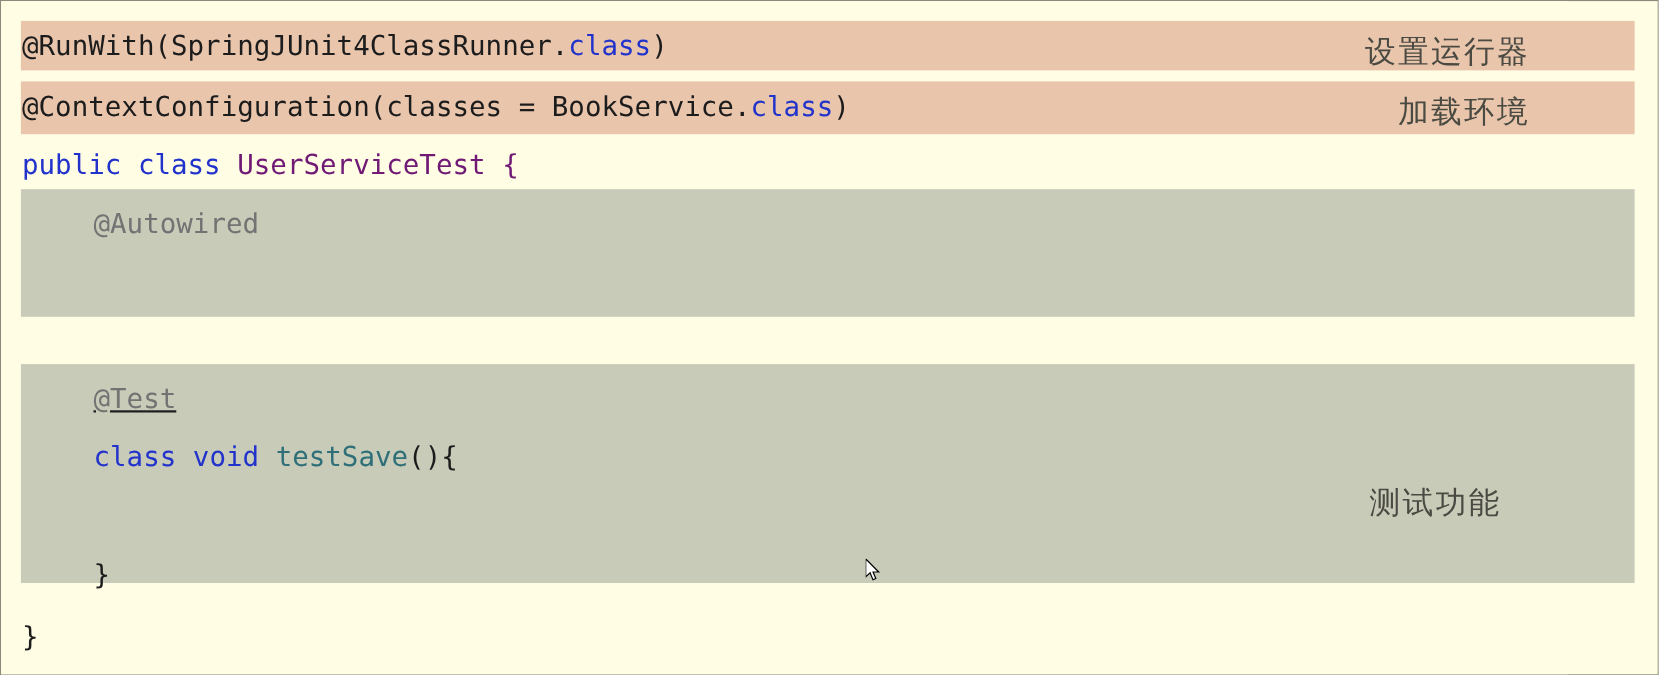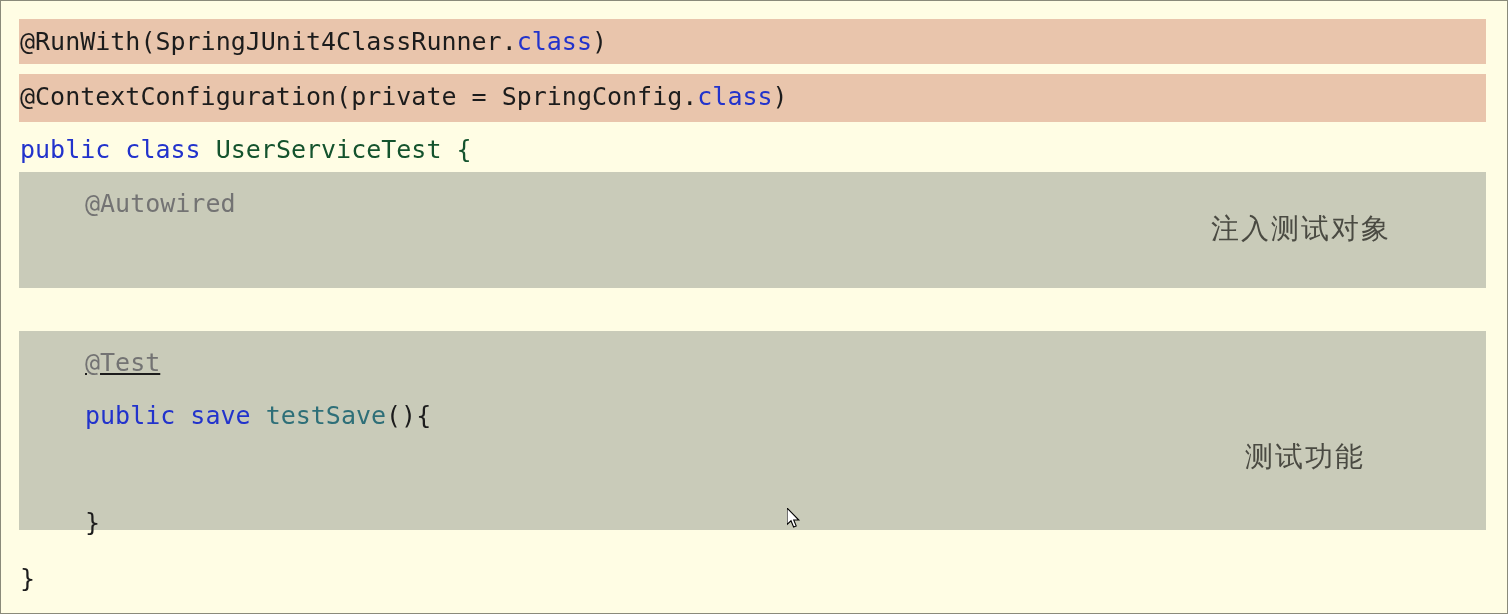--- a/index.html
+++ b/index.html
@@ -53,21 +53,21 @@
     font-size: 25px;
     line-height: 30px;
     letter-spacing: 0px;
     color: #1c1c1c;
     font-family: "DejaVu Sans Mono", "Liberation Mono", monospace;
   }
 
   
   .kw    { color: #2233cc; }
   .anno  { color: #737373; }
-  .type  { color: #14532d; }
+  .type  { color: #701a75; }
   .field { color: #8a4a9a; }
   .meth  { color: #2e6f78; }
   .punc  { color: #1c1c1c; }
 
   
   #l-runwith  { top: 26px;  left: 19px; }
   #l-ctxcfg   { top: 81px;  left: 19px; }
   #l-class    { top: 134px; left: 19px; }
   #l-autowire { top: 188px; left: 84px; }
   #l-field    { top: 241px; left: 84px; }
@@ -108,37 +108,38 @@
 
   <div class="code-surface">
 
     <div class="band salmon" id="band-runwith"></div>
     <div class="band salmon" id="band-ctxcfg"></div>
     <div class="band sage" id="band-autowire"></div>
     <div class="band sage" id="band-test"></div>
 
     <div class="line" id="l-runwith"><span class="punc">@RunWith(SpringJUnit4ClassRunner.</span><span class="kw">class</span><span class="punc">)</span></div>
 
-    <div class="line" id="l-ctxcfg"><span class="punc">@ContextConfiguration(private = SpringConfig.</span><span class="kw">class</span><span class="punc">)</span></div>
+    <div class="line" id="l-ctxcfg"><span class="punc">@ContextConfiguration(classes = BookService.</span><span class="kw">class</span><span class="punc">)</span></div>
 
     <div class="line" id="l-class"><span class="kw">public class </span><span class="type">UserServiceTest {</span></div>
 
     <div class="line" id="l-autowire"><span class="anno">@Autowired</span></div>
 
 
     <div class="line" id="l-test"><span class="anno">@Test</span></div>
 
-    <div class="line" id="l-method"><span class="kw">public save </span><span class="meth">testSave</span><span class="punc">(){</span></div>
+    <div class="line" id="l-method"><span class="kw">class void </span><span class="meth">testSave</span><span class="punc">(){</span></div>
 
 
     <div class="line" id="l-closem"><span class="punc">}</span></div>
 
     <div class="line" id="l-closec"><span class="punc">}</span></div>
 
-    <div class="note" id="note-3">注入测试对象</div>
+    <div class="note" id="note-1">设置运行器</div>
+    <div class="note" id="note-2">加载环境</div>
     <div class="note" id="note-4">测试功能</div>
 
     <svg class="cursor" viewBox="0 0 14 22">
       <polygon points="0,0 0,16.5 4,12.8 6.6,19 9.2,17.9 6.7,12 11.8,12" fill="#ffffff" stroke="#000000" stroke-width="1.1" stroke-linejoin="miter"></polygon>
     </svg>
 
   </div>
 </div>
 
 </body></html>

